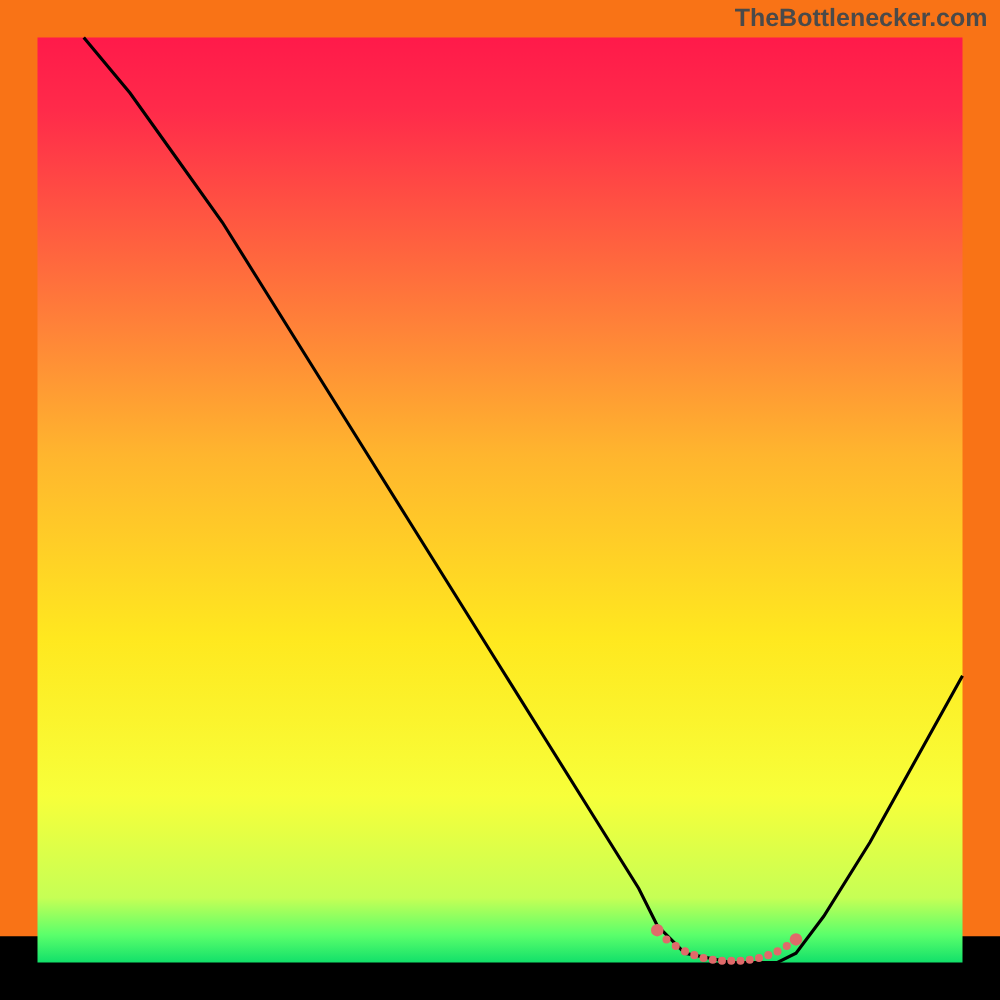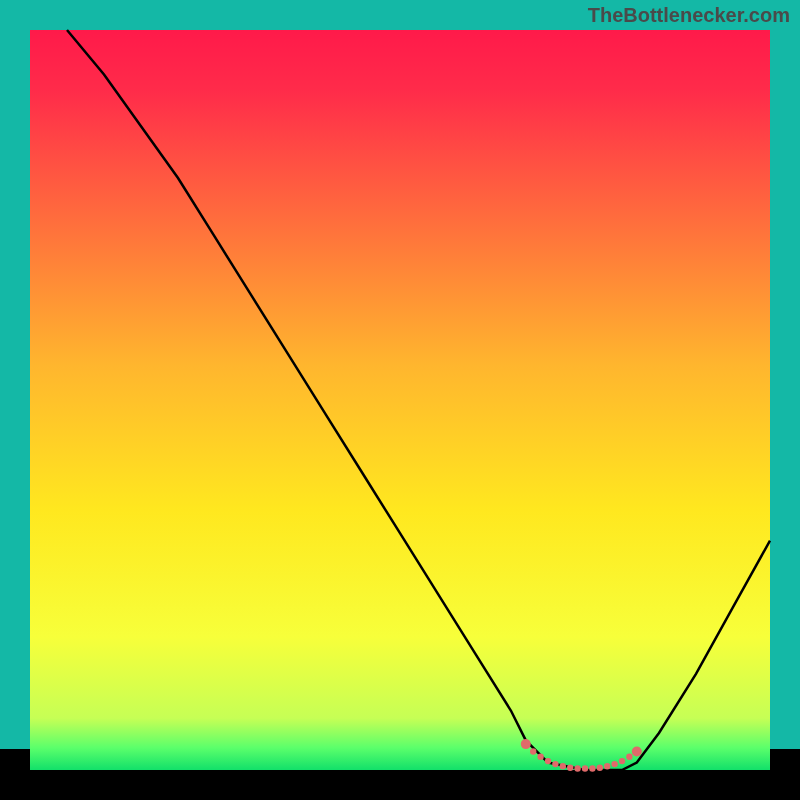--- a/index.html
+++ b/index.html
@@ -7,21 +7,21 @@
     padding: 0;
     width: 800px;
     height: 800px;
     background: #000;
     font-family: Arial, Helvetica, sans-serif;
   }
   .frame {
     position: relative;
     width: 800px;
     height: 749px;
-    background: #14b8a6;
+    background: #f97316;
   }
   .watermark {
     position: absolute;
     top: 4px;
     right: 10px;
     color: #4a4a4a;
     font-size: 20px;
     font-weight: bold;
     z-index: 10;
   }

